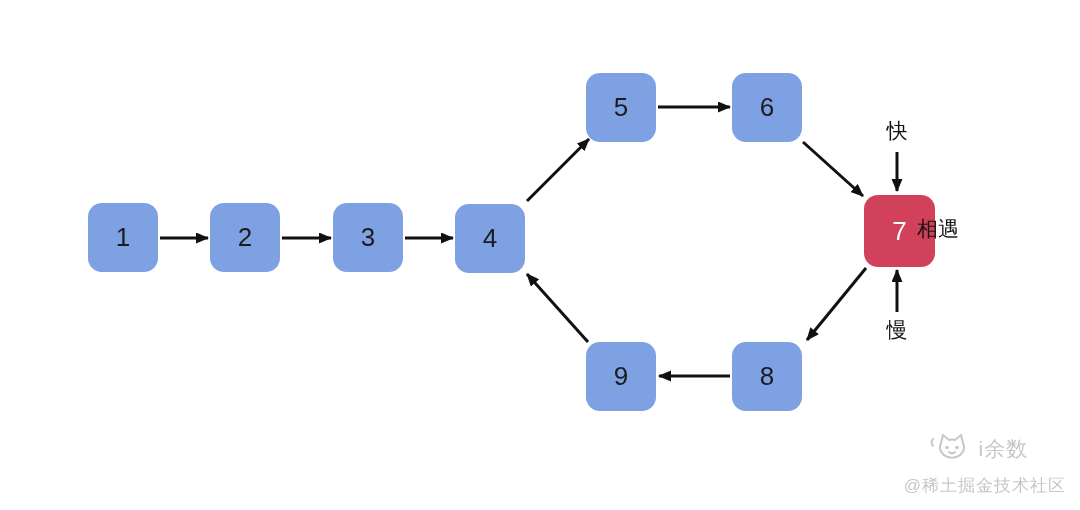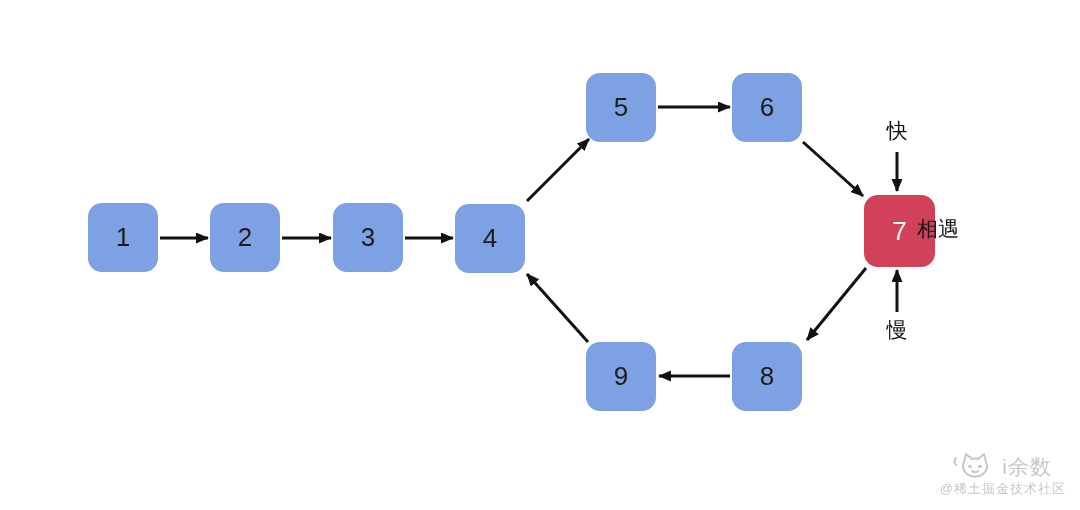--- a/index.html
+++ b/index.html
@@ -38,40 +38,40 @@
     font-size: 21px;
     color: #141414;
     white-space: nowrap;
   }
   #watermark {
     position: absolute;
     right: 14px;
     bottom: 14px;
     display: flex;
     flex-direction: column;
-    align-items: flex-end;
+    align-items: center;
     color: #c7c7c7;
     text-shadow: 0 1px 0 #ffffff;
     line-height: 1.1;
     user-select: none;
   }
   #watermark .wm-top {
     display: flex;
     align-items: center;
     gap: 5px;
     margin-right: 14px;
   }
   #watermark .wm-author {
     font-size: 21px;
     letter-spacing: 1px;
   }
   #watermark .wm-community {
-    font-size: 13px;
+    font-size: 17px;
     letter-spacing: 1px;
-    margin-top: 0;
+    margin-top: 14px;
   }
 </style>
 </head>
 <body>
 
 <div id="canvas">
 
   <svg id="arrow-layer" viewBox="0 0 1080 510" xmlns="http://www.w3.org/2000/svg">
     <defs>
       <marker id="ah" markerWidth="14" markerHeight="12" refX="12" refY="5.5" orient="auto" markerUnits="userSpaceOnUse">

